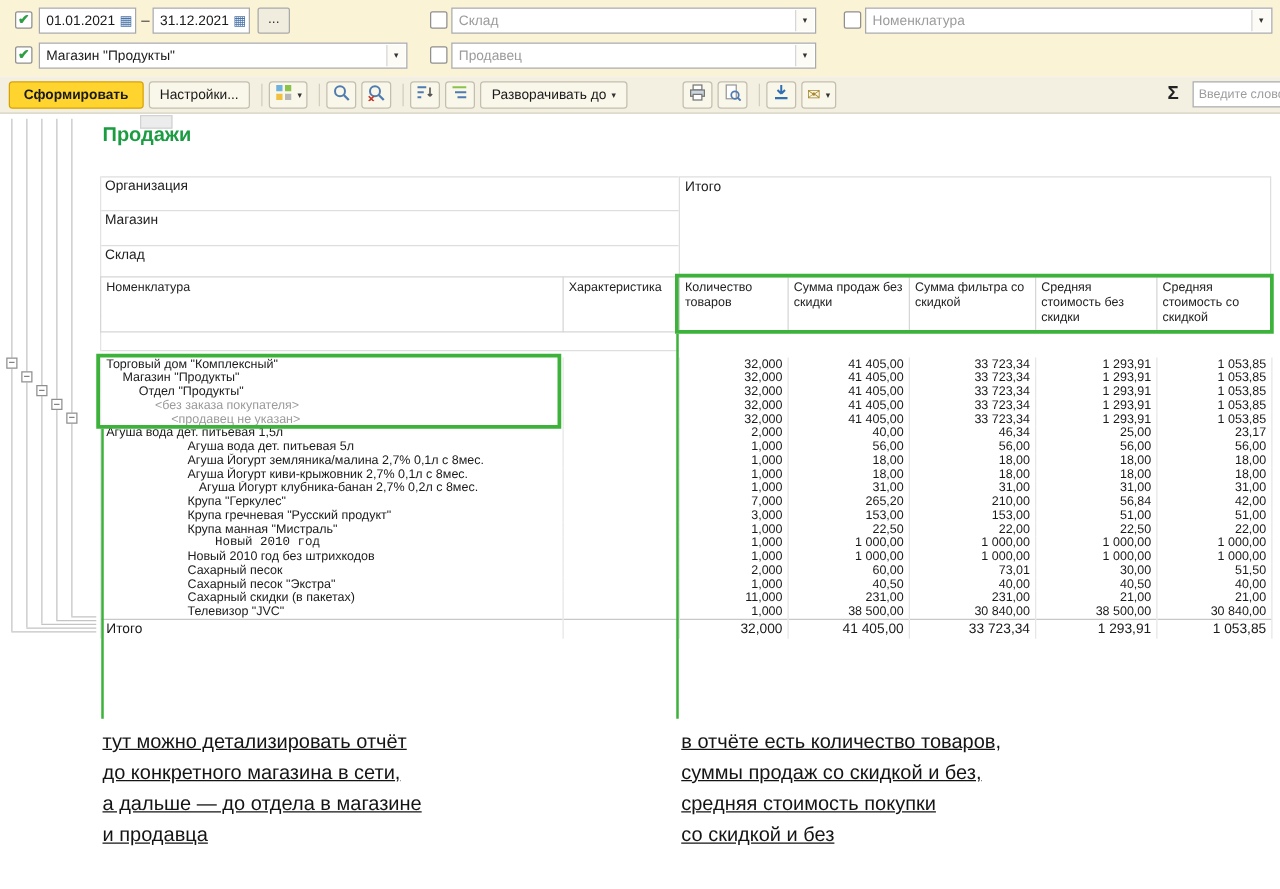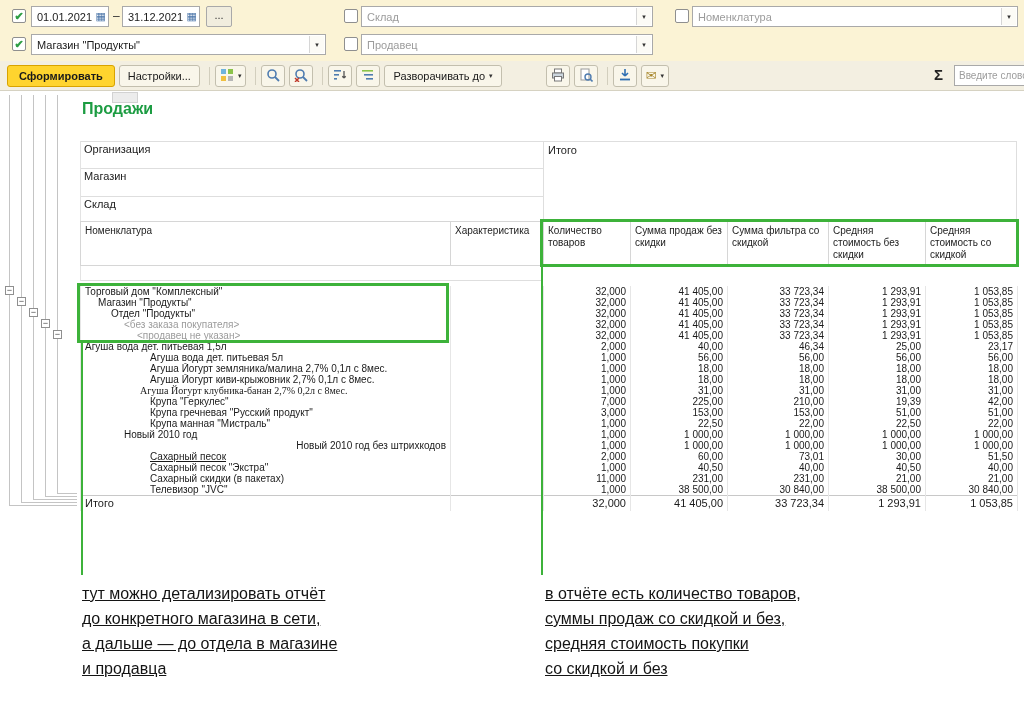--- a/index.html
+++ b/index.html
@@ -297,35 +297,35 @@
         <tr>
           <td style="padding-left: 69px;">Агуша Йогурт киви-крыжовник 2,7% 0,1л с 8мес.</td>
           <td></td>
           <td class="num">1,000</td>
           <td class="num">18,00</td>
           <td class="num">18,00</td>
           <td class="num">18,00</td>
           <td class="num">18,00</td>
         </tr>
         <tr>
-          <td style="padding-left: 59px; font-family: Liberation Serif, serif;">Агуша Йогурт клубника-банан 2,7% 0,2л с 8мес.</td>
+          <td style="padding-left: 78px;">Агуша Йогурт клубника-банан 2,7% 0,2л с 8мес.</td>
           <td></td>
           <td class="num">1,000</td>
           <td class="num">31,00</td>
           <td class="num">31,00</td>
           <td class="num">31,00</td>
           <td class="num">31,00</td>
         </tr>
         <tr>
           <td style="padding-left: 69px;">Крупа "Геркулес"</td>
           <td></td>
           <td class="num">7,000</td>
-          <td class="num">225,00</td>
+          <td class="num">265,20</td>
           <td class="num">210,00</td>
-          <td class="num">19,39</td>
+          <td class="num">56,84</td>
           <td class="num">42,00</td>
         </tr>
         <tr>
           <td style="padding-left: 69px;">Крупа гречневая "Русский продукт"</td>
           <td></td>
           <td class="num">3,000</td>
           <td class="num">153,00</td>
           <td class="num">153,00</td>
           <td class="num">51,00</td>
           <td class="num">51,00</td>
@@ -333,39 +333,39 @@
         <tr>
           <td style="padding-left: 69px;">Крупа манная "Мистраль"</td>
           <td></td>
           <td class="num">1,000</td>
           <td class="num">22,50</td>
           <td class="num">22,00</td>
           <td class="num">22,50</td>
           <td class="num">22,00</td>
         </tr>
         <tr>
-          <td style="padding-left: 43px;">Новый 2010 год</td>
-          <td></td>
-          <td class="num">1,000</td>
-          <td class="num">1 000,00</td>
-          <td class="num">1 000,00</td>
-          <td class="num">1 000,00</td>
-          <td class="num">1 000,00</td>
-        </tr>
-        <tr>
-          <td style="padding-left: 69px; text-align: right;">Новый 2010 год без штрихкодов</td>
-          <td></td>
-          <td class="num">1,000</td>
-          <td class="num">1 000,00</td>
-          <td class="num">1 000,00</td>
-          <td class="num">1 000,00</td>
-          <td class="num">1 000,00</td>
-        </tr>
-        <tr>
-          <td style="padding-left: 69px; text-decoration: underline;">Сахарный песок</td>
+          <td style="padding-left: 91px; font-family: Liberation Mono, monospace;">Новый 2010 год</td>
+          <td></td>
+          <td class="num">1,000</td>
+          <td class="num">1 000,00</td>
+          <td class="num">1 000,00</td>
+          <td class="num">1 000,00</td>
+          <td class="num">1 000,00</td>
+        </tr>
+        <tr>
+          <td style="padding-left: 69px;">Новый 2010 год без штрихкодов</td>
+          <td></td>
+          <td class="num">1,000</td>
+          <td class="num">1 000,00</td>
+          <td class="num">1 000,00</td>
+          <td class="num">1 000,00</td>
+          <td class="num">1 000,00</td>
+        </tr>
+        <tr>
+          <td style="padding-left: 69px;">Сахарный песок</td>
           <td></td>
           <td class="num">2,000</td>
           <td class="num">60,00</td>
           <td class="num">73,01</td>
           <td class="num">30,00</td>
           <td class="num">51,50</td>
         </tr>
         <tr>
           <td style="padding-left: 69px;">Сахарный песок "Экстра"</td>
           <td></td>

